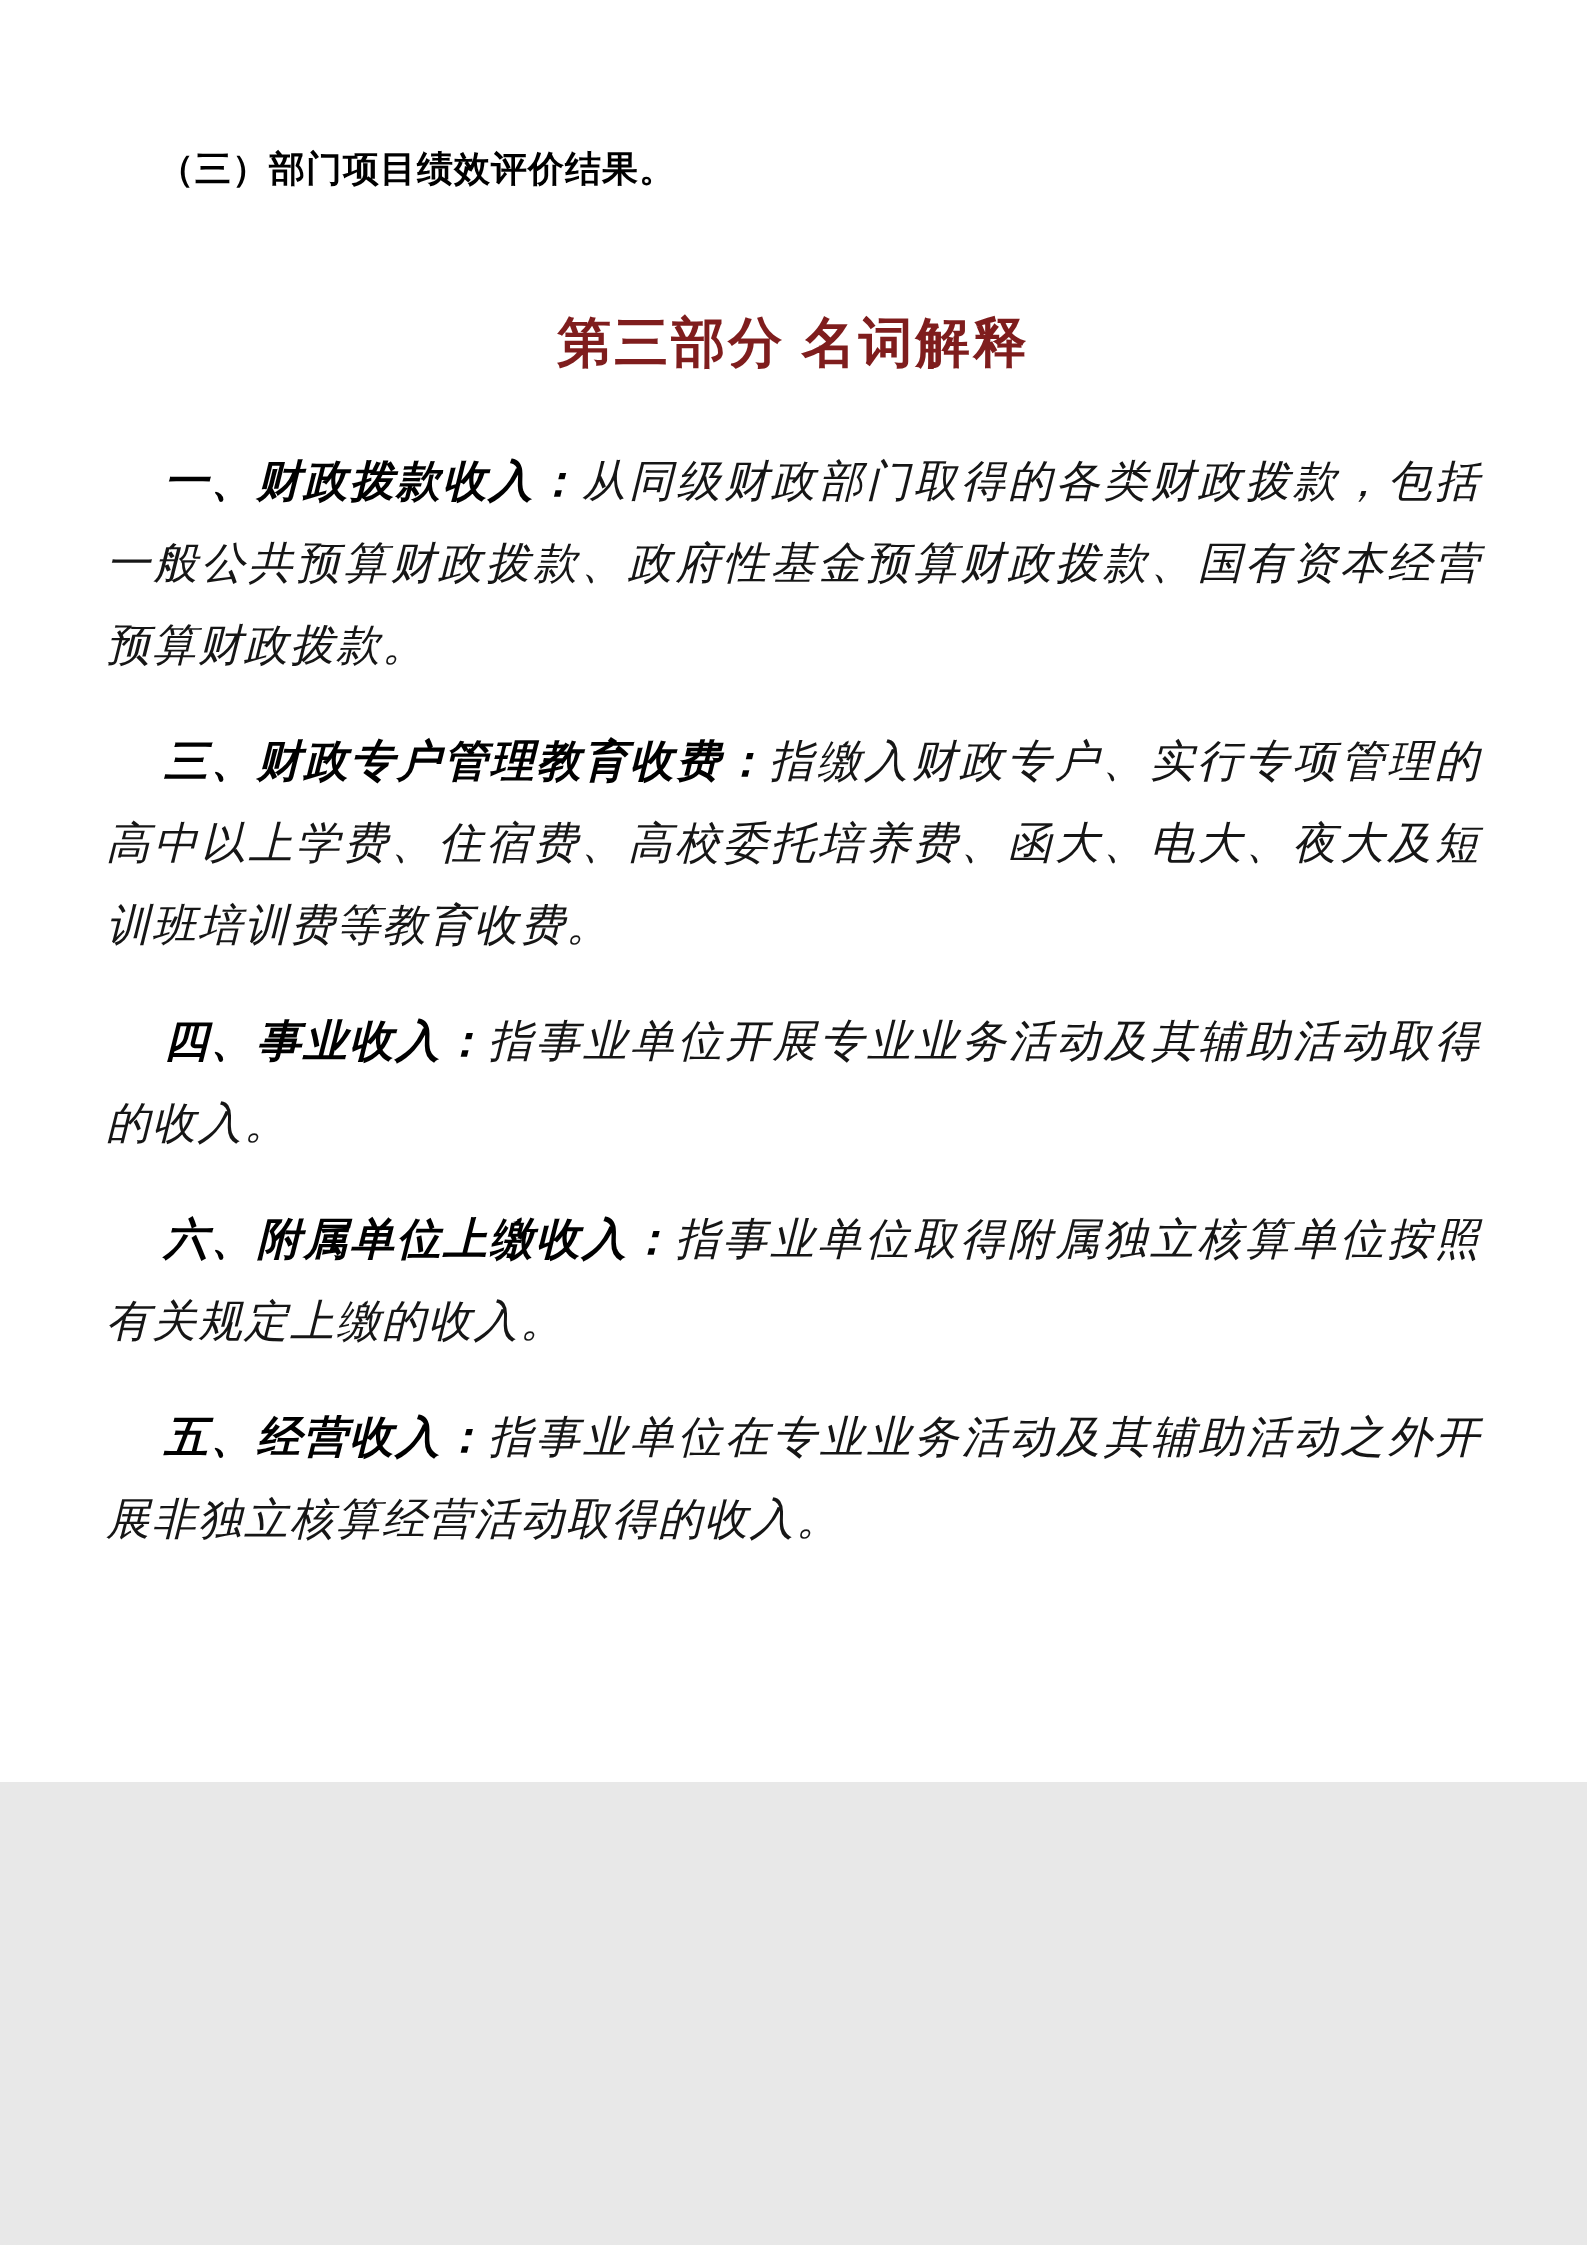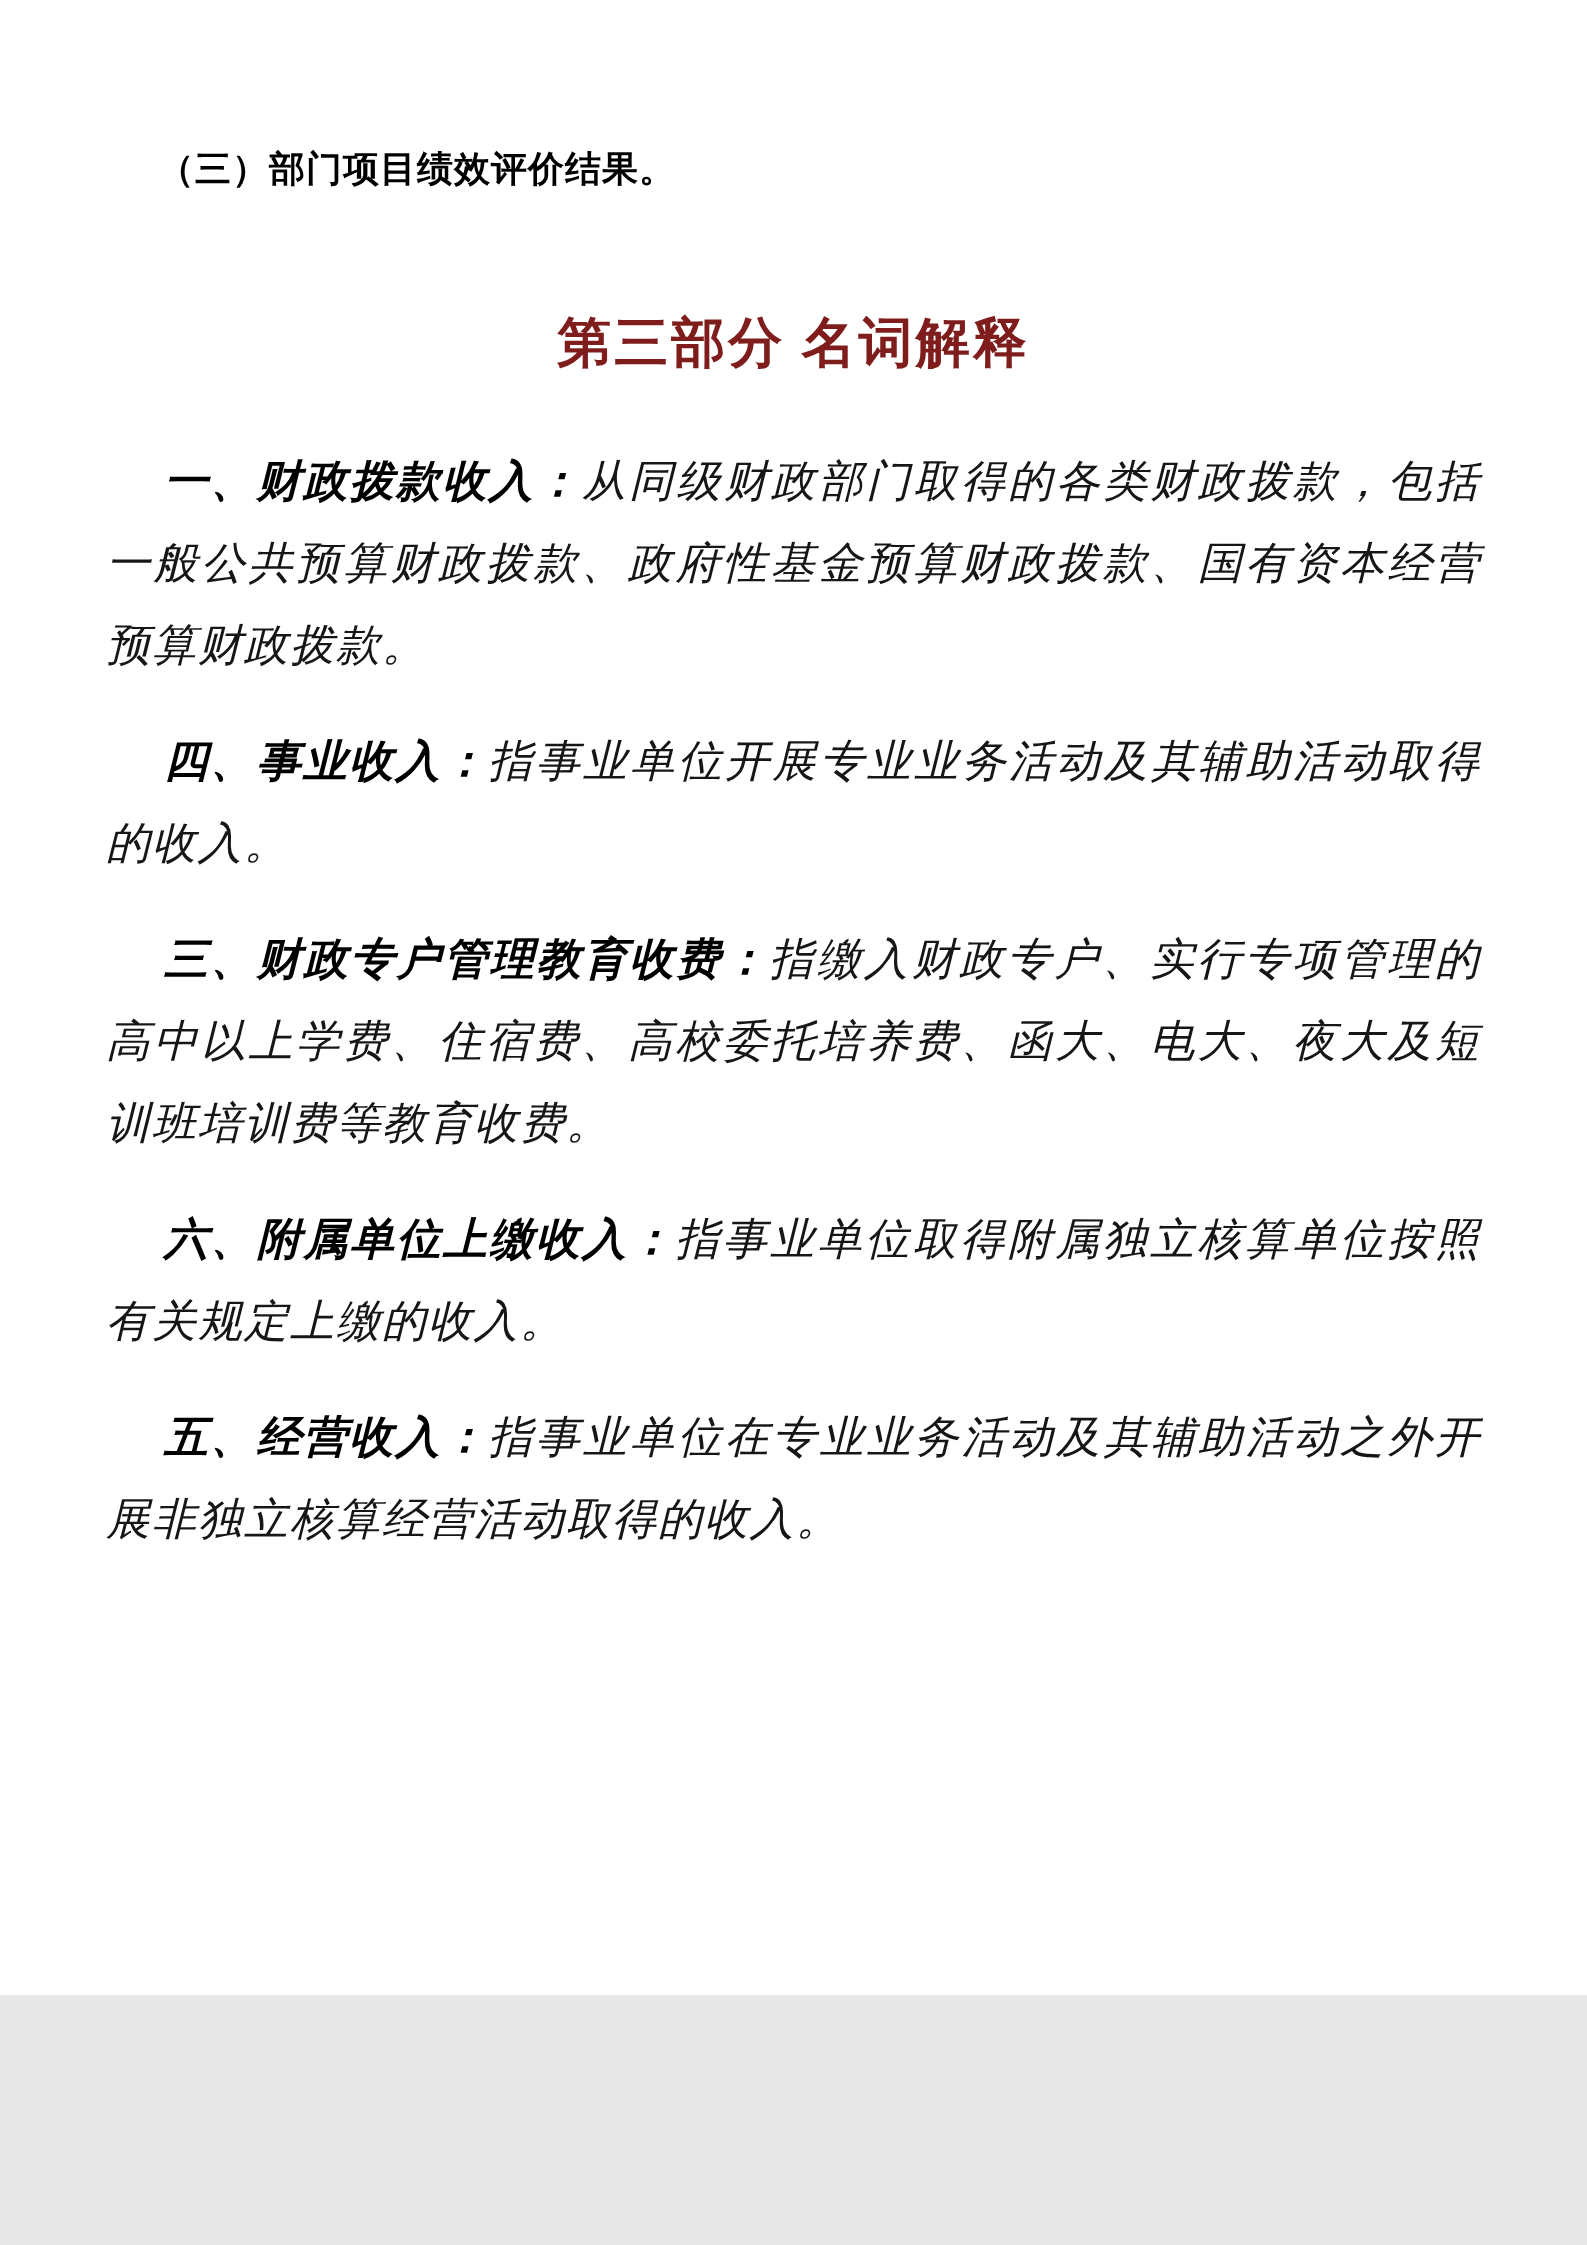--- a/index.html
+++ b/index.html
@@ -3,21 +3,21 @@
 <meta charset="utf-8">
 <style>
   html, body {
     margin: 0;
     padding: 0;
     background: #e8e8e8;
   }
   .page {
     position: relative;
     width: 1587px;
-    height: 1995px;
+    height: 1782px;
     margin: 0 auto;
     background: #ffffff;
     color: #111111;
     overflow: hidden;
     box-sizing: border-box;
     padding: 0 106px;
     font-family: "Liberation Serif", "DejaVu Serif", serif;
   }
   
   .section-heading {
@@ -89,25 +89,25 @@
 
 
   <h1 class="part-title">第三部分  名词解释</h1>
 
   <p class="body-par term-par first">
     <span class="term-lead">一、财政拨款收入：</span><span>从同级财政部门取得的各类财政拨款，包括一般公共预算财政拨款、政府性基金预算财政拨款、国有资本经营预算财政拨款。</span>
   </p>
 
 
   <p class="body-par term-par">
-    <span class="term-lead">四、事业收入：</span><span>指事业单位开展专业业务活动及其辅助活动取得的收入。</span>
+    <span class="term-lead">三、财政专户管理教育收费：</span><span>指缴入财政专户、实行专项管理的高中以上学费、住宿费、高校委托培养费、函大、电大、夜大及短训班培训费等教育收费。</span>
   </p>
 
   <p class="body-par term-par">
-    <span class="term-lead">三、财政专户管理教育收费：</span><span>指缴入财政专户、实行专项管理的高中以上学费、住宿费、高校委托培养费、函大、电大、夜大及短训班培训费等教育收费。</span>
+    <span class="term-lead">四、事业收入：</span><span>指事业单位开展专业业务活动及其辅助活动取得的收入。</span>
   </p>
 
   <p class="body-par term-par">
     <span class="term-lead">六、附属单位上缴收入：</span><span>指事业单位取得附属独立核算单位按照有关规定上缴的收入。</span>
   </p>
 
   <p class="body-par term-par">
     <span class="term-lead">五、经营收入：</span><span>指事业单位在专业业务活动及其辅助活动之外开展非独立核算经营活动取得的收入。</span>
   </p>
 

